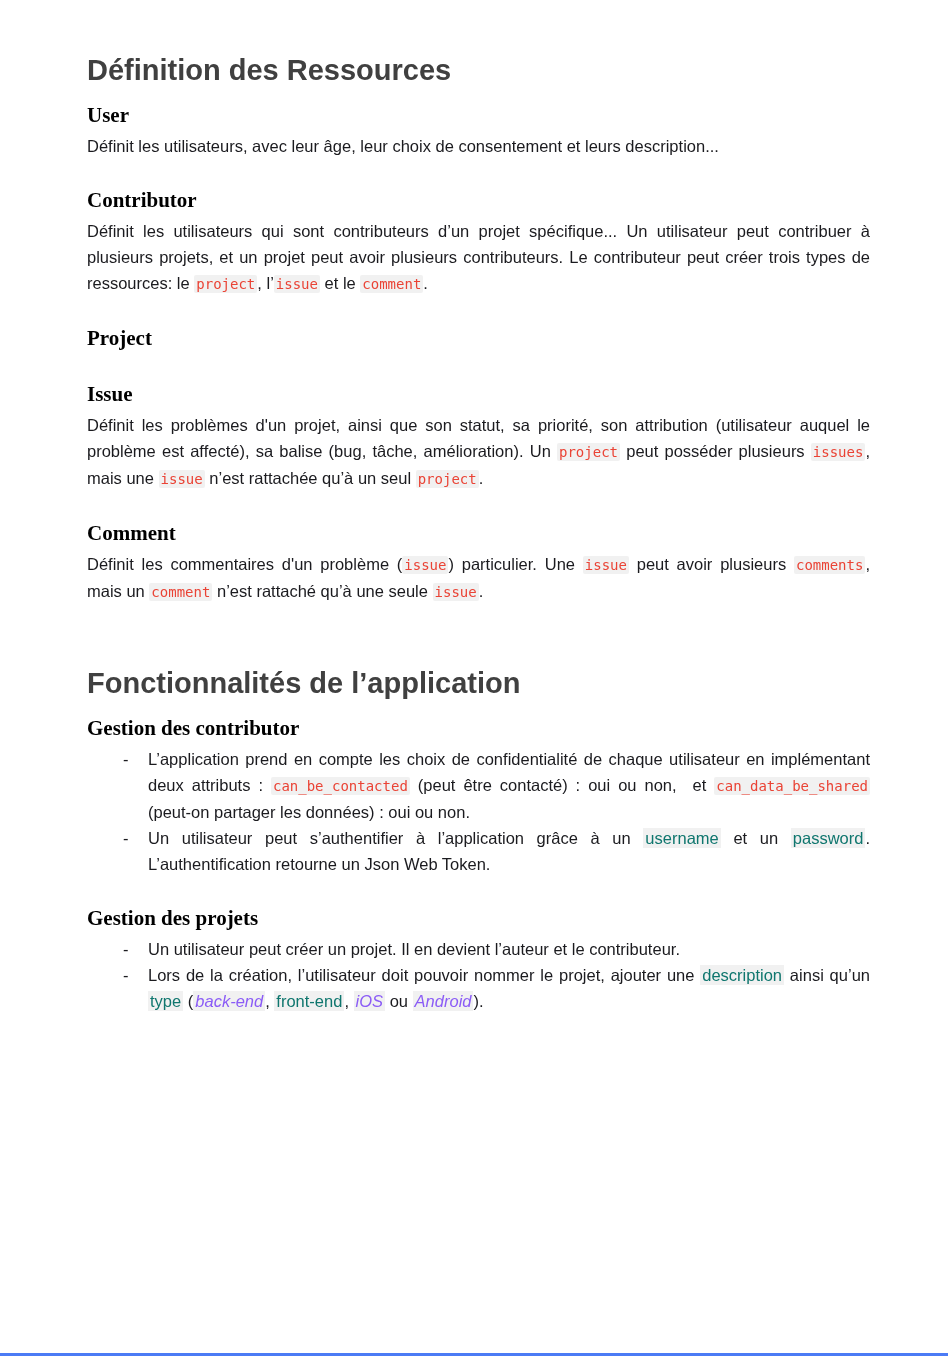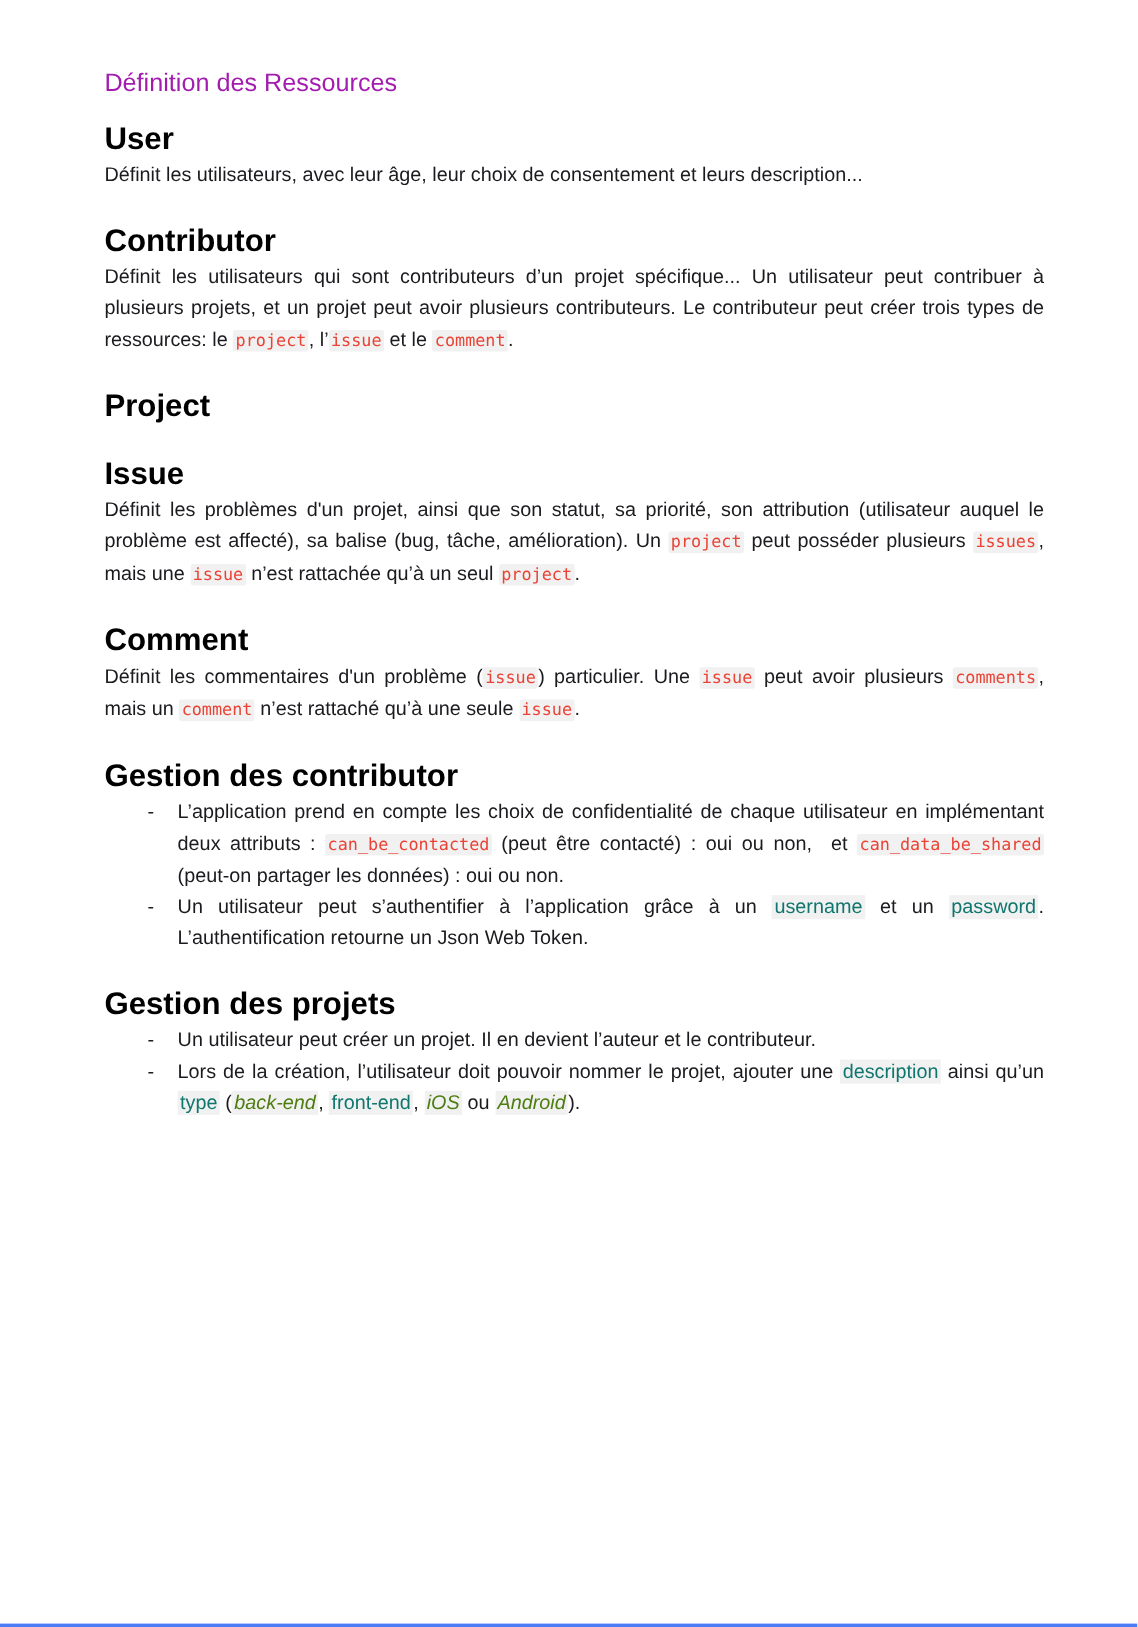--- a/index.html
+++ b/index.html
@@ -13,34 +13,35 @@
     color: #1b1b1f;
     overflow: hidden;
   }
   .doc {
     position: absolute;
     left: 87px;
     top: 52px;
     width: 783px;
   }
   .blk-title {
-    font-size: 21px;
+    font-size: 29px;
     line-height: 36px;
-    font-weight: 400;
-    color: #a21caf;
+    font-weight: 700;
+    color: #404040;
     margin-bottom: 4px;
   }
   .blk-title.extra-top { margin-top: 60px; }
   .blk-heading {
-    font-size: 26px;
+    font-size: 21px;
     line-height: 30px;
     font-weight: 700;
     color: #000000;
     margin-top: 26px;
     margin-bottom: 3px;
+    font-family: Liberation Serif, serif;
   }
   .blk-title + .blk-heading { margin-top: 12px; }
   .blk-paragraph {
     font-size: 16.5px;
     line-height: 26px;
     text-align: justify;
   }
   ul.blk-list { list-style: none; margin-top: 2px; }
   ul.blk-list li {
     position: relative;
@@ -62,21 +63,21 @@
     background: #f1f1f1;
     padding: 1px 2px;
     border-radius: 2px;
   }
   .run-hl {
     color: #0f766e;
     background: #f1f1f1;
     padding: 1px 2px;
   }
   .run-hli {
-    color: #4d7c0f;
+    color: #8b5cf6;
     background: #f1f1f1;
     font-style: italic;
     padding: 1px 2px;
   }
   .page-bottom-line {
     position: absolute;
     left: 0;
     right: 0;
     bottom: 0;
     height: 3px;
@@ -91,20 +92,21 @@
       <div class="blk-title">Définition des Ressources</div>
       <div class="blk-heading">User</div>
       <div class="blk-paragraph"><span>Définit les utilisateurs, avec leur âge, leur choix de consentement et leurs description...</span></div>
       <div class="blk-heading">Contributor</div>
       <div class="blk-paragraph"><span>Définit les utilisateurs qui sont contributeurs d’un projet spécifique... Un utilisateur peut contribuer à plusieurs projets, et un projet peut avoir plusieurs contributeurs. Le contributeur peut créer trois types de ressources: le </span><span class="run-code">project</span><span>, l’</span><span class="run-code">issue</span><span> et le </span><span class="run-code">comment</span><span>.</span></div>
       <div class="blk-heading">Project</div>
       <div class="blk-heading">Issue</div>
       <div class="blk-paragraph"><span>Définit les problèmes d'un projet, ainsi que son statut, sa priorité, son attribution (utilisateur auquel le problème est affecté), sa balise (bug, tâche, amélioration). Un </span><span class="run-code">project</span><span> peut posséder plusieurs </span><span class="run-code">issues</span><span>, mais une </span><span class="run-code">issue</span><span> n’est rattachée qu’à un seul </span><span class="run-code">project</span><span>.</span></div>
       <div class="blk-heading">Comment</div>
       <div class="blk-paragraph"><span>Définit les commentaires d'un problème (</span><span class="run-code">issue</span><span>) particulier. Une </span><span class="run-code">issue</span><span> peut avoir plusieurs </span><span class="run-code">comments</span><span>, mais un </span><span class="run-code">comment</span><span> n’est rattaché qu’à une seule </span><span class="run-code">issue</span><span>.</span></div>
+      <div class="blk-title extra-top">Fonctionnalités de l’application</div>
       <div class="blk-heading">Gestion des contributor</div>
       <ul class="blk-list">
         <li><span>L’application prend en compte les choix de confidentialité de chaque utilisateur en implémentant deux attributs : </span><span class="run-code">can_be_contacted</span><span> (peut être contacté) : oui ou non,&nbsp; et </span><span class="run-code">can_data_be_shared</span><span> (peut-on partager les données) : oui ou non.</span></li>
         <li><span>Un utilisateur peut s’authentifier à l’application grâce à un </span><span class="run-hl">username</span><span> et un </span><span class="run-hl">password</span><span>. L’authentification retourne un Json Web Token.</span></li>
       </ul>
       <div class="blk-heading">Gestion des projets</div>
       <ul class="blk-list">
         <li><span>Un utilisateur peut créer un projet. Il en devient l’auteur et le contributeur.</span></li>
         <li><span>Lors de la création, l’utilisateur doit pouvoir nommer le projet, ajouter une </span><span class="run-hl">description</span><span> ainsi qu’un </span><span class="run-hl">type</span><span> (</span><span class="run-hli">back-end</span><span>, </span><span class="run-hl">front-end</span><span>, </span><span class="run-hli">iOS</span><span> ou </span><span class="run-hli">Android</span><span>).</span></li>
       </ul>

